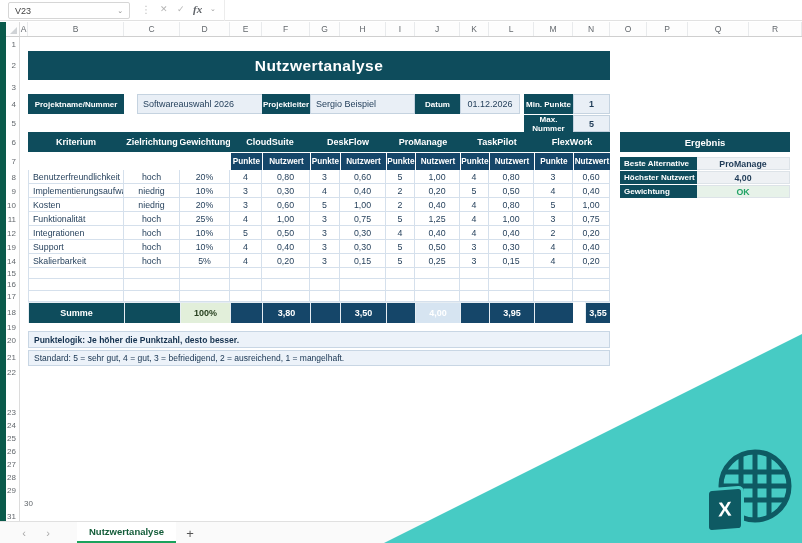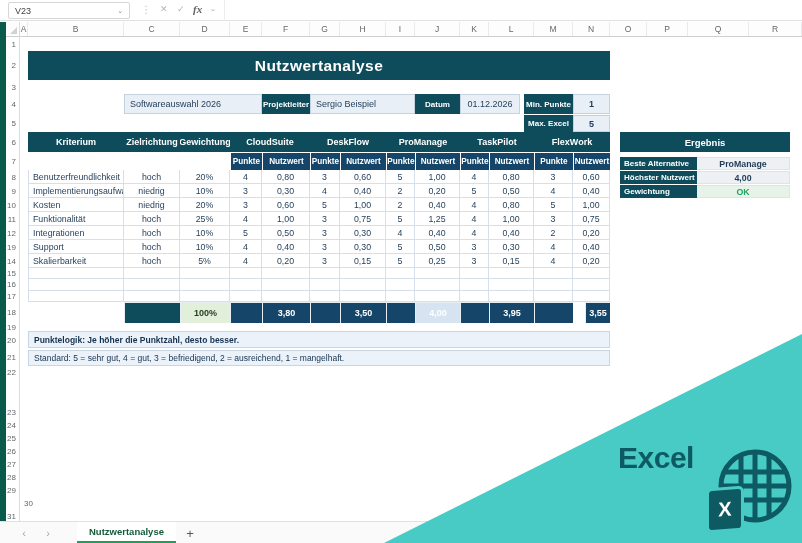--- a/index.html
+++ b/index.html
@@ -21,21 +21,21 @@
 .corner:after{content:"";position:absolute;right:2px;bottom:2px;border-left:7px solid transparent;border-bottom:7px solid #d0d3d6}
 .colhdr{position:absolute;left:20px;top:22px;width:782px;height:15px;display:flex;background:#fdfdfd;border-bottom:1px solid #cfcfcf}
 .colh{height:14px;font-size:8.5px;color:#63686d;display:flex;align-items:center;justify-content:center;border-right:1px solid #e8eaec;flex-shrink:0}
 .gutter{position:absolute;left:6px;top:37px;width:14px;background:#fff;border-right:1px solid #dcdcdc}
 .rownum{font-size:8px;color:#63686d;display:flex;align-items:center;justify-content:flex-end;padding-right:3px}
 .strip{position:absolute;left:0;top:22px;width:6px;height:499px;background:#0a5a4b}
 
 .title{position:absolute;left:28px;top:51px;width:582px;height:29px;background:var(--teal);color:#fff;font-size:15.5px;font-weight:bold;display:flex;align-items:center;justify-content:center;letter-spacing:.4px}
 .pl{position:absolute;top:94px;height:20px;background:var(--teal);color:#fff;font-weight:bold;font-size:8px;display:flex;align-items:center;justify-content:center;text-align:center}
 .pv{position:absolute;top:94px;height:20px;background:#e9eff6;border:1px solid #c5d3e0;color:var(--txt);font-size:9px;display:flex;align-items:center;padding:0 5px;white-space:nowrap;overflow:hidden}
-#p-name-l{left:28px;width:96px}#p-name-v{left:124px;width:138px}
+#p-name-l{left:28px;width:96px}#p-name-v{left:137px;width:138px}
 #p-lead-l{left:262px;width:48px}#p-lead-v{left:310px;width:105px}
 #p-date-l{left:415px;width:45px}#p-date-v{left:460px;width:60px;justify-content:center}
 #p-min-l{left:524px;width:49px}#p-min-v{left:573px;width:37px;justify-content:center;font-weight:bold}
 #p-max-l{left:524px;width:49px;top:115px;height:17px}#p-max-v{left:573px;width:37px;top:115px;height:17px;justify-content:center;font-weight:bold}
 
 .nwt{position:absolute;left:28px;top:132px;display:grid;grid-template-rows:20px 18px repeat(7,14px) repeat(3,11.3px) 21px}
 .h6{background:var(--teal);color:#fff;font-size:9px;font-weight:bold;display:flex;align-items:center;justify-content:center;white-space:nowrap;overflow:hidden}
 .h7blank{background:transparent}
 .h7{background:var(--navy);color:#fff;font-size:8.2px;font-weight:bold;display:flex;align-items:center;justify-content:center;border-left:1px solid #fff;border-top:1px solid #fff;white-space:nowrap;overflow:hidden}
 .dc{background:#fff;border-right:1px solid var(--grid);border-bottom:1px solid var(--grid);font-size:8.8px;color:var(--txt);display:flex;align-items:center;justify-content:center;white-space:nowrap;overflow:hidden}
@@ -139,28 +139,29 @@
       <div class="rownum" style="height: 13px;">29</div>
       <div class="rownum" style="height: 13px; padding-left: 27px;">30</div>
       <div class="rownum" style="height: 13px;">31</div>
       <div class="rownum" style="height: 13px;">32</div>
       <div class="rownum" style="height: 13px;">33</div>
     </div>
   <div class="strip"></div>
 
   <div class="title">Nutzwertanalyse</div>
 
+  <div class="pl" id="p-name-l">Projektname/Nummer</div>
   <div class="pv" id="p-name-v">Softwareauswahl 2026</div>
   <div class="pl" id="p-lead-l">Projektleiter</div>
   <div class="pv" id="p-lead-v">Sergio Beispiel</div>
   <div class="pl" id="p-date-l">Datum</div>
   <div class="pv" id="p-date-v">01.12.2026</div>
   <div class="pl" id="p-min-l">Min. Punkte</div>
   <div class="pv" id="p-min-v">1</div>
-  <div class="pl" id="p-max-l">Max. Excel</div>
+  <div class="pl" id="p-max-l">Max. Nummer</div>
   <div class="pv" id="p-max-v">5</div>
 
   <div class="nwt" style="grid-template-columns: 96px 56px 50px 32px 48px 30px 46px 29px 45px 29px 45px 39px 37px;">
       <div class="h6" style="grid-area: 1 / 1;">Kriterium</div>
       <div class="h6" style="grid-area: 1 / 2;">Zielrichtung</div>
       <div class="h6" style="grid-area: 1 / 3;">Gewichtung</div>
       <div class="h6" style="grid-area: 1 / 4 / auto / span 2;">CloudSuite</div>
       <div class="h6" style="grid-area: 1 / 6 / auto / span 2;">DeskFlow</div>
       <div class="h6" style="grid-area: 1 / 8 / auto / span 2;">ProManage</div>
       <div class="h6" style="grid-area: 1 / 10 / auto / span 2;">TaskPilot</div>
@@ -299,20 +300,21 @@
       <div class="dc" style="grid-area: 12 / 4;"></div>
       <div class="dc" style="grid-area: 12 / 5;"></div>
       <div class="dc" style="grid-area: 12 / 6;"></div>
       <div class="dc" style="grid-area: 12 / 7;"></div>
       <div class="dc" style="grid-area: 12 / 8;"></div>
       <div class="dc" style="grid-area: 12 / 9;"></div>
       <div class="dc" style="grid-area: 12 / 10;"></div>
       <div class="dc" style="grid-area: 12 / 11;"></div>
       <div class="dc" style="grid-area: 12 / 12;"></div>
       <div class="dc" style="grid-area: 12 / 13;"></div>
+      <div class="sm teal" style="grid-area: 13 / 1;">Summe</div>
       <div class="sm teal" style="grid-area: 13 / 2;"></div>
       <div class="sm green" style="grid-area: 13 / 3;">100%</div>
       <div class="sm" style="grid-area: 13 / 4;"></div>
       <div class="sm val" style="grid-area: 13 / 5;">3,80</div>
       <div class="sm" style="grid-area: 13 / 6;"></div>
       <div class="sm val" style="grid-area: 13 / 7;">3,50</div>
       <div class="sm" style="grid-area: 13 / 8;"></div>
       <div class="sm val best" style="grid-area: 13 / 9;">4,00</div>
       <div class="sm" style="grid-area: 13 / 10;"></div>
       <div class="sm val" style="grid-area: 13 / 11;">3,95</div>
@@ -335,21 +337,20 @@
         <div class="eval ok">OK</div>
       </div>
     </div>
 
   <div class="note" id="note1">Punktelogik: Je höher die Punktzahl, desto besser.</div>
   <div class="note" id="note2">Standard: 5 = sehr gut, 4 = gut, 3 = befriedigend, 2 = ausreichend, 1 = mangelhaft.</div>
 
   <div class="tri"></div>
 
   <div class="lg-text">
-    <div>Excel</div>
   </div>
   <svg class="lg-globe" width="86" height="86" viewBox="0 0 86 86">
     <defs>
         <clipPath id="gc">
           <circle cx="43" cy="43" r="34"></circle>
         </clipPath>
       </defs>
     <g clip-path="url(#gc)" stroke="#0e5a63" stroke-width="5">
       <line x1="29" y1="4" x2="29" y2="82"></line>
         <line x1="43" y1="4" x2="43" y2="82"></line>

